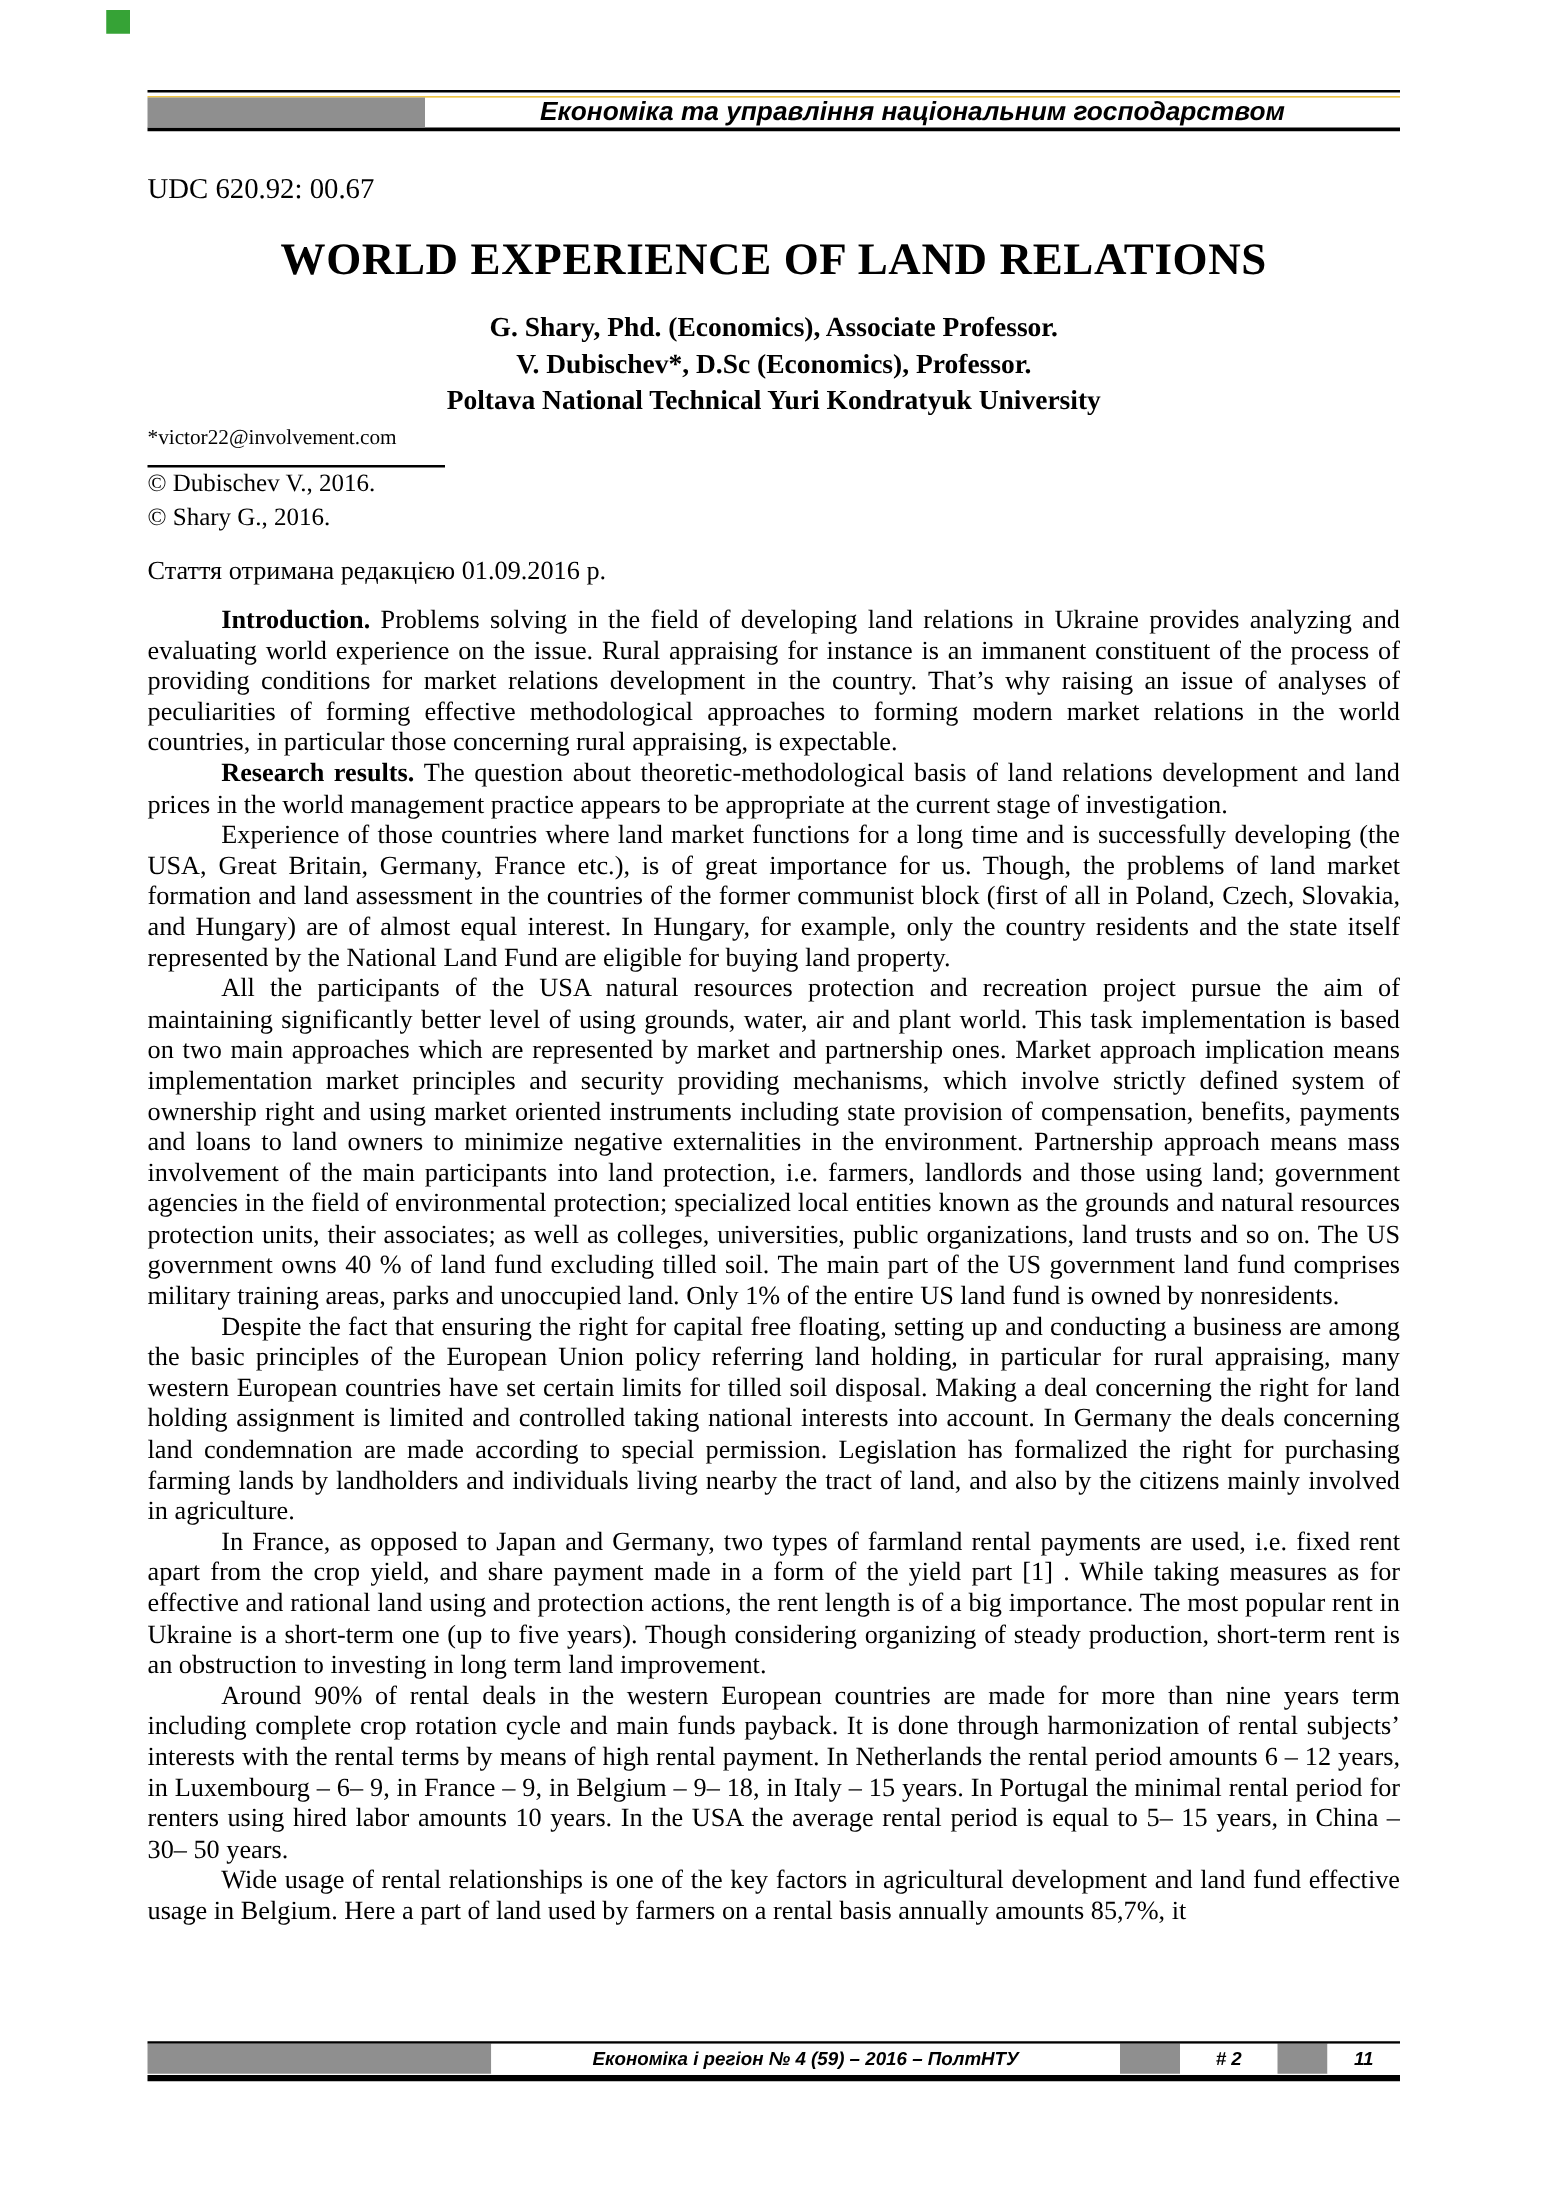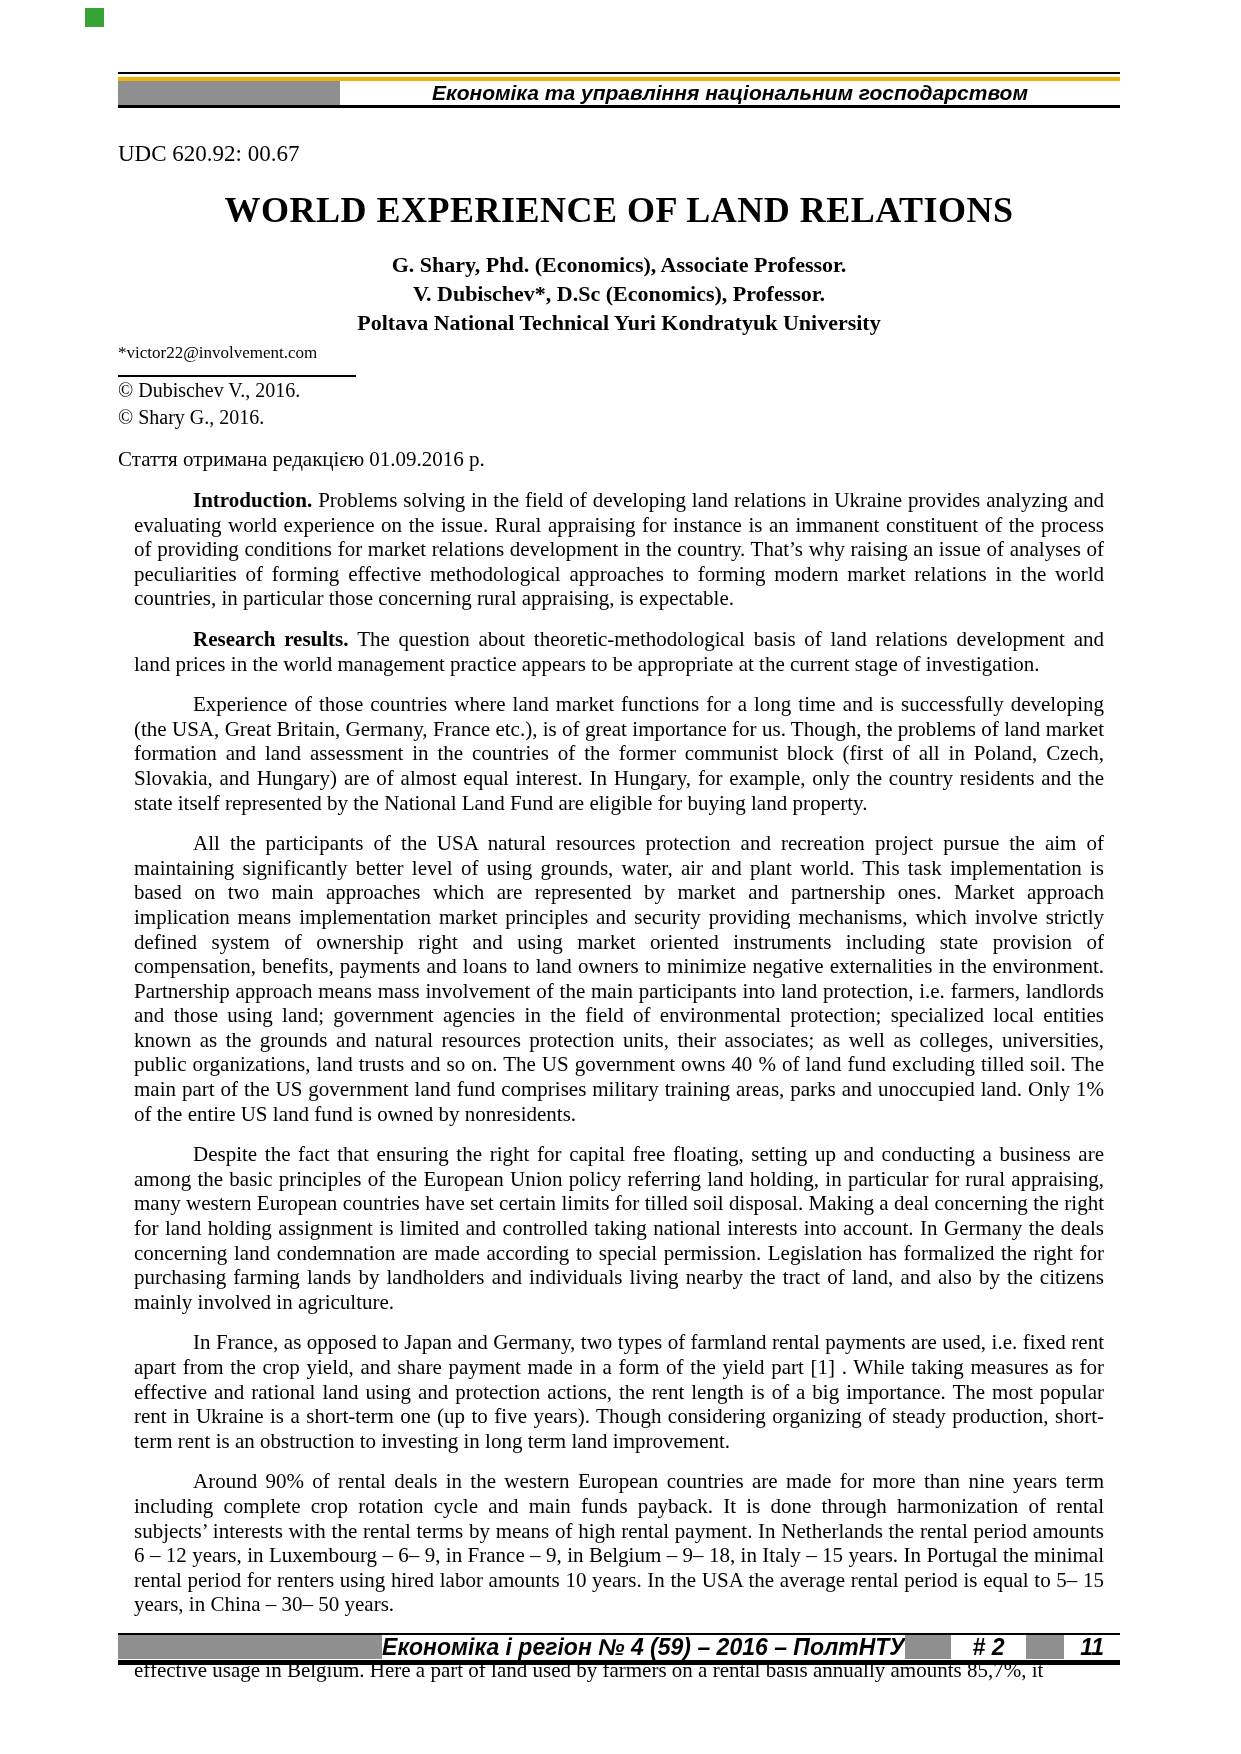--- a/index.html
+++ b/index.html
@@ -20,21 +20,21 @@
   }
   .content {
     position: absolute;
     left: 118px; top: 0;
     width: 1002px;
   }
   
   .header-bar { margin-top: 72px; border-top: 2px solid #000; }
   .header-row {
     margin-top: 3px;
-    border-top: 4px solid #eab308;
+    border-top: 1px solid #eab308;
     border-bottom: 3px solid #000;
     display: flex;
     height: 24px;
     align-items: stretch;
   }
   .hb-gray { width: 222px; background: var(--bar-gray, #8f8f8f); }
   .hb-text {
     flex: 1;
     display: flex; align-items: center; justify-content: center;
     font-family: "Liberation Sans", sans-serif;
@@ -52,21 +52,21 @@
     letter-spacing: 0.5px;
   }
   .authors { margin-top: 23px; text-align: center; font-weight: bold; font-size: 22px; line-height: 29px; }
   .email { margin-top: 6px; font-size: 17px; }
   .rule { margin-top: 12px; width: 238px; border-top: 2px solid #000; }
   .copyright { font-size: 20px; line-height: 27px; }
   .received { margin-top: 16px; font-size: 21px; }
   
   .body-text { margin-top: 14px; }
   .body-text p {
-    margin: 16px;
+    margin: 0;
     font-size: 21px;
     line-height: 24.6px;
     text-align: justify;
     text-indent: 59px;
   }
   .body-text b { font-weight: bold; }
   
   .footer-bar {
     position: absolute;
     left: 118px; top: 1633px;
@@ -81,21 +81,21 @@
     align-items: stretch;
   }
   .fb-gray { background: var(--bar-gray, #8f8f8f); }
   .fb-g1 { width: 275px; }
   .fb-g2 { width: 48px; }
   .fb-g3 { width: 40px; }
   .fb-cell {
     display: flex; align-items: center; justify-content: center;
     font-family: "Liberation Sans", sans-serif;
     font-weight: bold; font-style: italic;
-    font-size: 23px;
+    font-size: 15px;
     white-space: nowrap;
     background: #fff;
   }
   .fb-title { flex: 1; }
   .fb-issue { width: 78px; }
   .fb-page { width: 58px; }
 </style>
 </head>
 <body>
 

